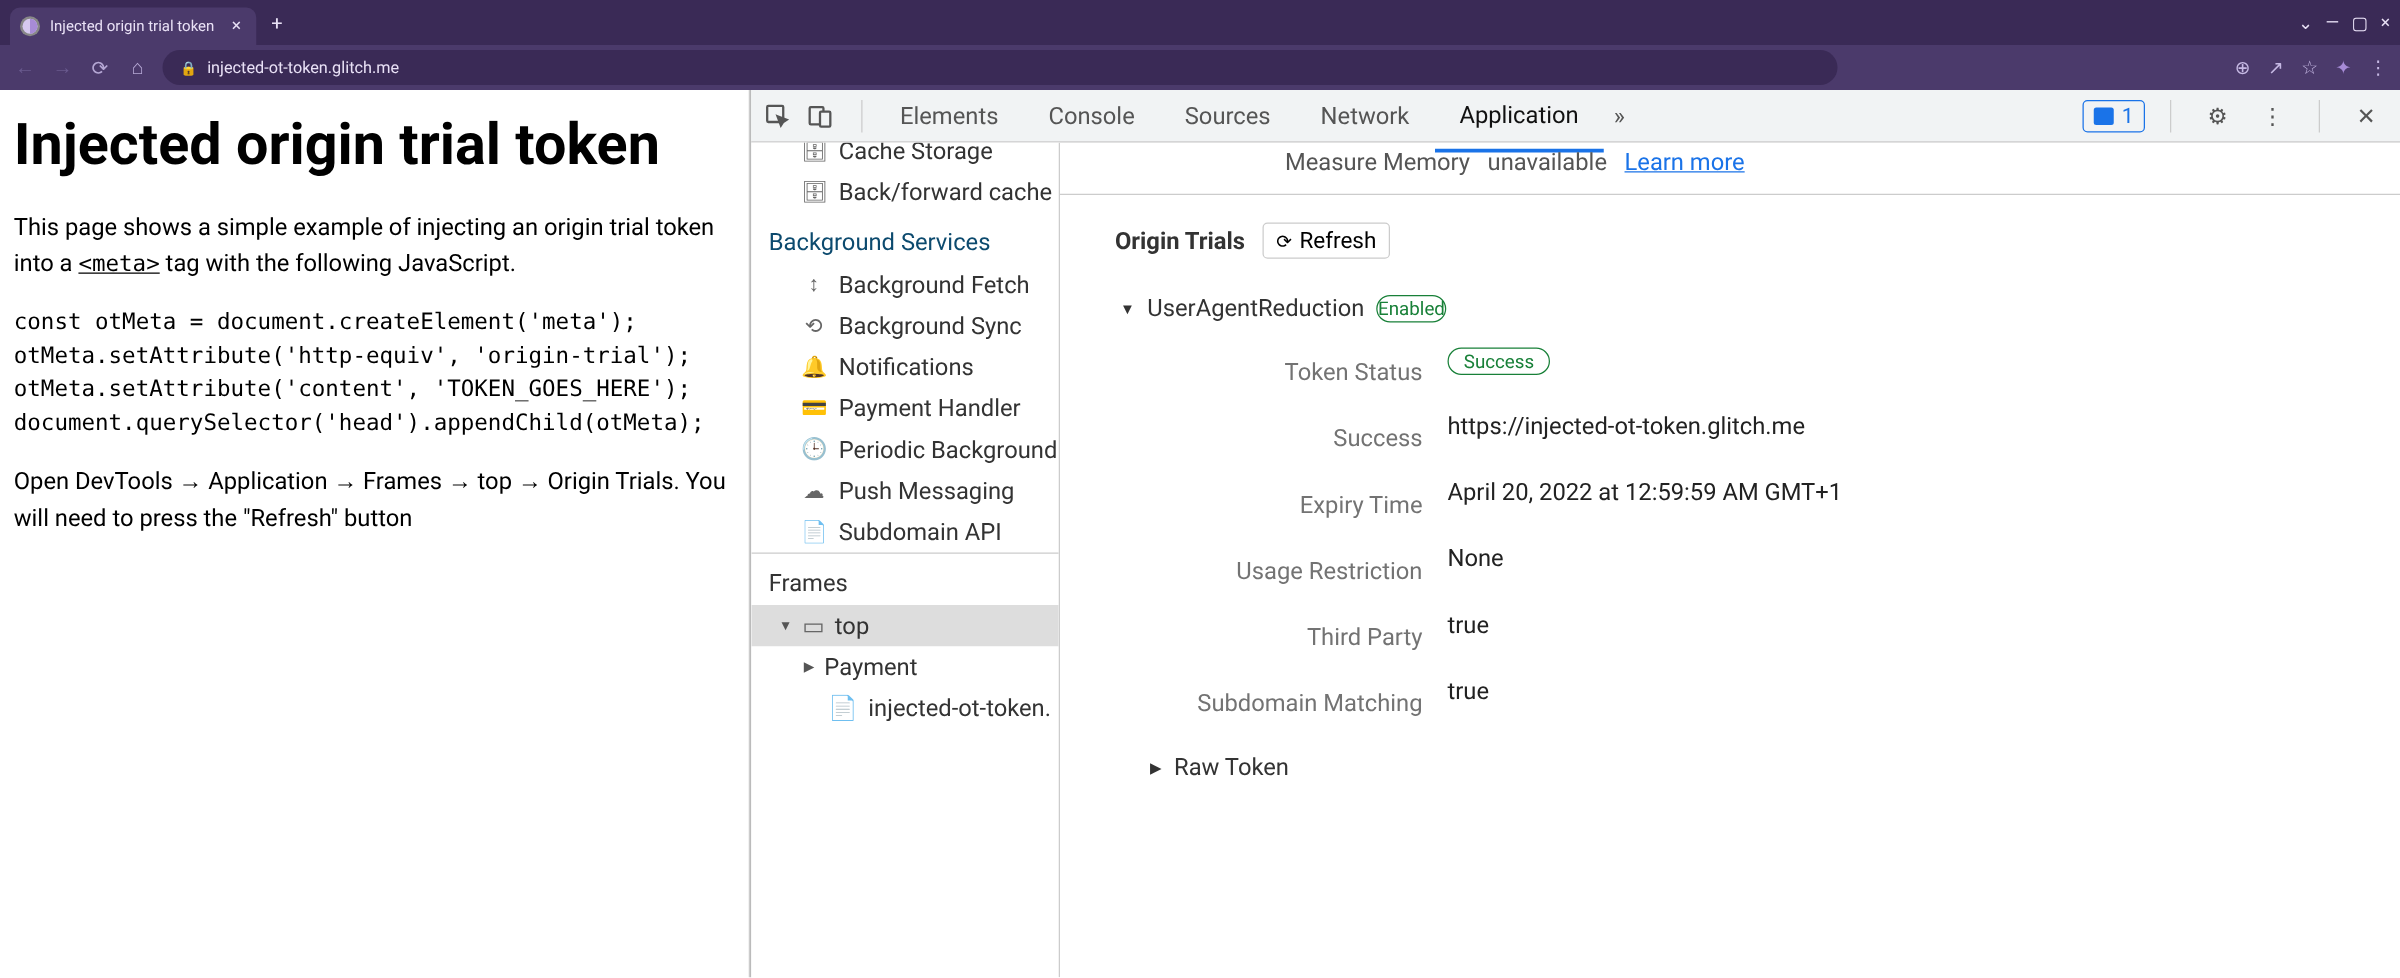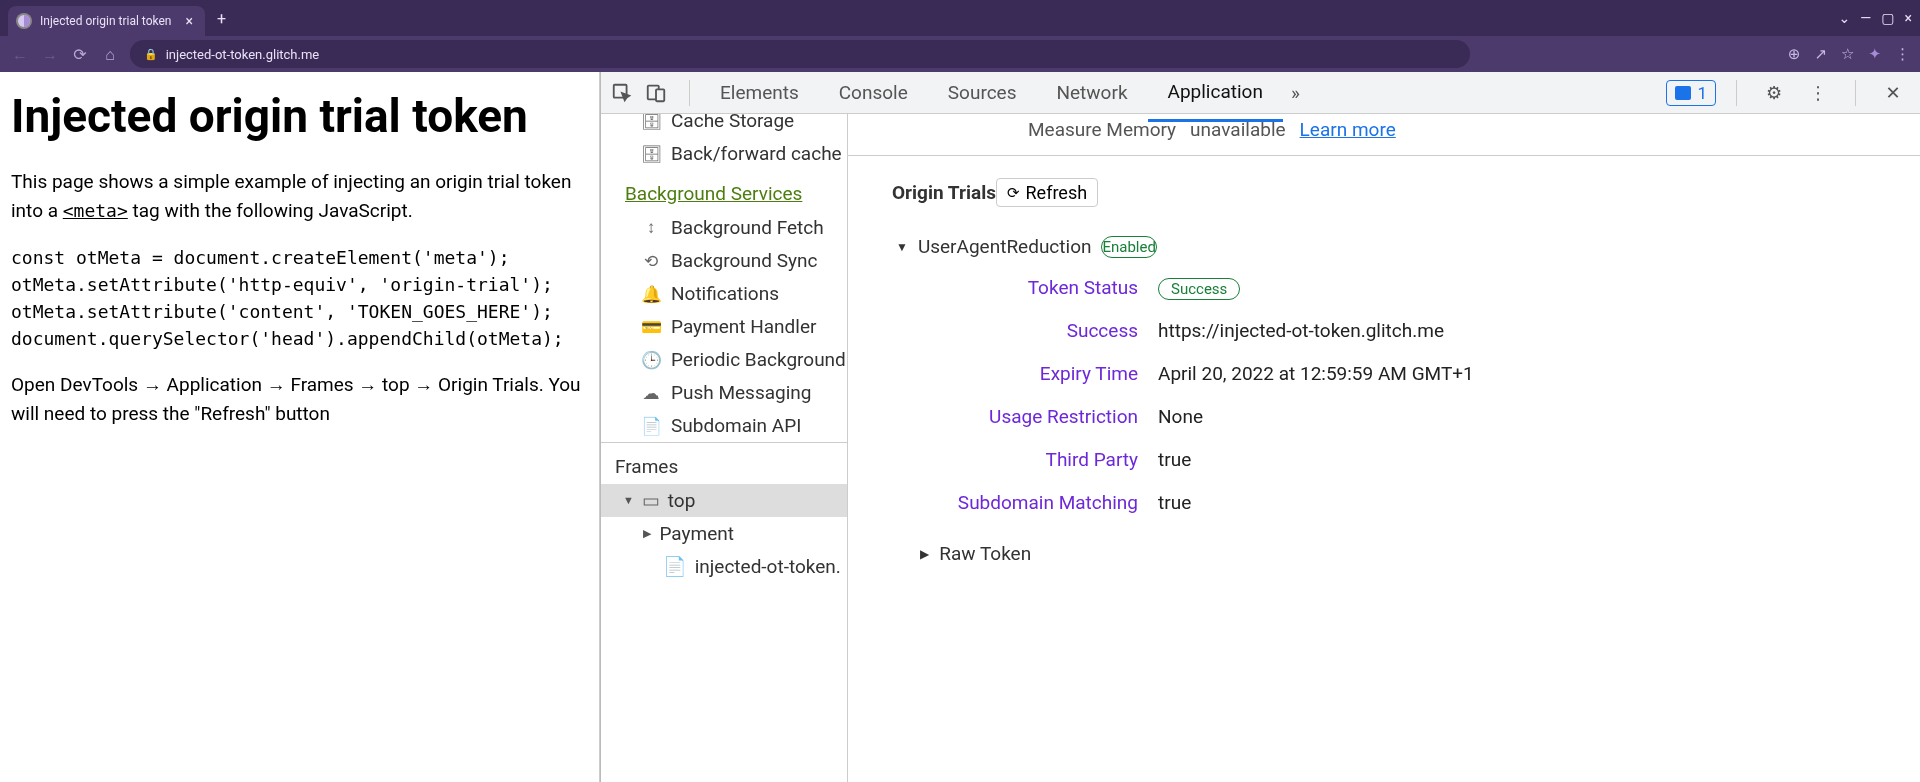--- a/index.html
+++ b/index.html
@@ -42,49 +42,49 @@
   .dt-tab.active { color:#111; border-bottom:3px solid #1a73e8; margin-bottom:-1px; }
   .dt-right { margin-left:auto; display:flex; align-items:center; gap:10px; }
   .issues-badge { display:flex; align-items:center; gap:6px; border:1px solid #1a73e8; border-radius:4px; padding:2px 8px; color:#1a73e8; font-size:17px; }
   .issues-badge .sq { width:16px; height:14px; background:#1a73e8; border-radius:2px; }
 
   
   .dt-body { flex:1; display:flex; overflow:hidden; }
   .dt-sidebar { width:247px; background:#fff; border-right:1px solid #ccc; overflow:hidden; font-size:19px; color:#333; }
   .sb-row { display:flex; align-items:center; gap:10px; padding:5px 8px 5px 40px; cursor:pointer; white-space:nowrap; }
   .sb-row .ic { width:20px; text-align:center; color:#666; font-size:17px; }
-  .sb-header { font-size:19px; color:#4d7c0f; padding:12px 24px 6px;text-decoration:underline; }
+  .sb-header { font-size:19px; color:#0c4a6e; padding:12px 14px 6px; }
   .sb-header2 { font-size:19px; color:#333; padding:12px 14px 6px; border-top:1px solid #ccc;}
   .sb-tree-row { display:flex; align-items:center; gap:8px; padding:5px 8px 5px 22px; cursor:pointer; }
   .sb-tree-row.selected { background:#ddd; }
   .sb-tree-row .tri { font-size:11px; color:#555; }
   .sb-tree-row .ic { color:#666; }
   .sb-tree-sub { padding-left:42px; }
   .sb-tree-leaf { padding-left:62px; display:flex; gap:8px; align-items:center; padding-top:5px; padding-bottom:5px;}
 
   
   .dt-main { flex:1; overflow:hidden; font-size:19px; color:#333; }
   .mm-row { display:flex; align-items:center; gap:14px; padding:4px 0 14px; margin-left:180px; }
   .mm-row .lbl { color:#555; }
   .mm-row .unavail { color:#555; }
   .mm-row a { color:#1a73e8; text-decoration:underline; }
   .hr { height:1px; background:#ccc; margin:0 0 16px; }
 
-  .ot-head { display:flex; align-items:center; padding:6px 0 6px 44px; }
+  .ot-head { display:flex; align-items:center; gap:14px; padding:6px 0 6px 44px; }
   .ot-head b { font-weight:700; }
   .refresh-btn { display:flex; align-items:center; gap:6px; border:1px solid #ccc; border-radius:4px; padding:3px 10px; background:#fff; cursor:pointer; font-size:18px; }
   .refresh-btn .ri { font-size:15px; }
 
   .trial-row { display:flex; align-items:center; gap:10px; padding:22px 0 8px 48px; }
   .trial-row .tri { font-size:12px; }
   .badge-enabled { border:1.5px solid #188038; color:#188038; border-radius:14px; padding:1px 0; font-size:15px; }
   .badge-success { border:1.5px solid #188038; color:#188038; border-radius:14px; padding:1px 12px; font-size:15px; }
 
   .kv { display:flex; gap:20px; padding:10px 0 10px 0; }
-  .kv .k { width:290px; text-align:right; color:#6d28d9; }
+  .kv .k { width:290px; text-align:right; color:#737373;margin-top:10px; }
   .kv .v { color:#222; }
 
   .raw-row { display:flex; align-items:center; gap:10px; padding:18px 0 0 72px; }
   .raw-row .tri { font-size:12px; }
 
   svg { display:block; }
 </style>
 </head>
 <body>
 

